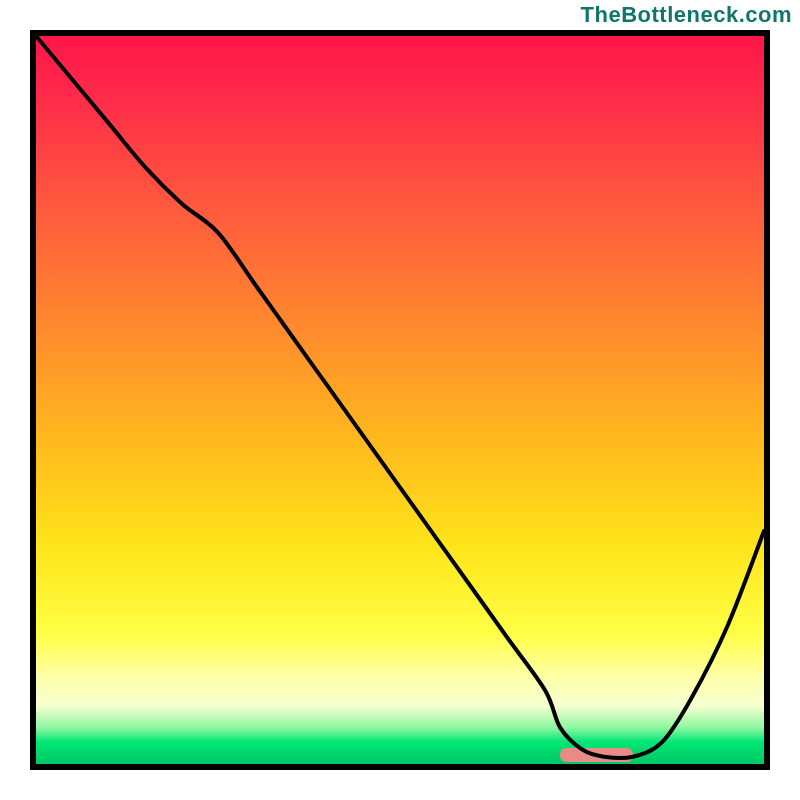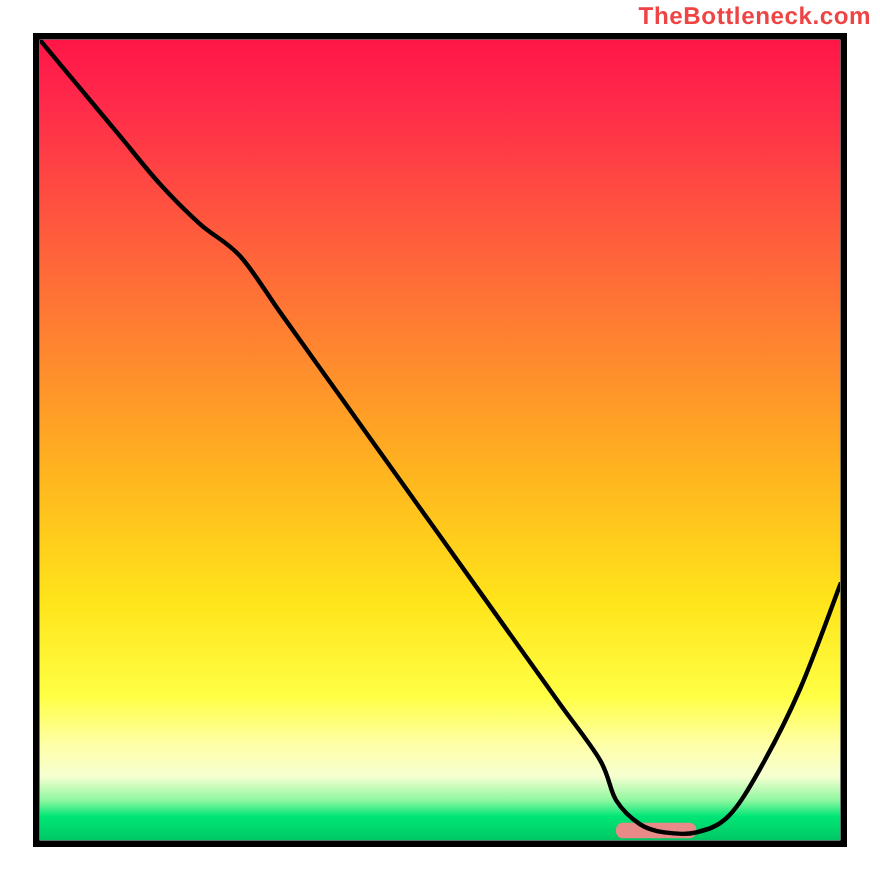--- a/index.html
+++ b/index.html
@@ -13,21 +13,21 @@
   }
   .stage {
     position: relative;
     width: 800px;
     height: 800px;
   }
   .watermark {
     position: absolute;
     top: 2px;
     right: 8px;
-    color: #ef4444;
+    color: #0f766e;
     font-size: 22px;
     font-weight: 600;
     letter-spacing: 0.5px;
     z-index: 4;
   }
   .plot-frame {
     position: absolute;
     top: 30px;
     left: 30px;
     width: 740px;

